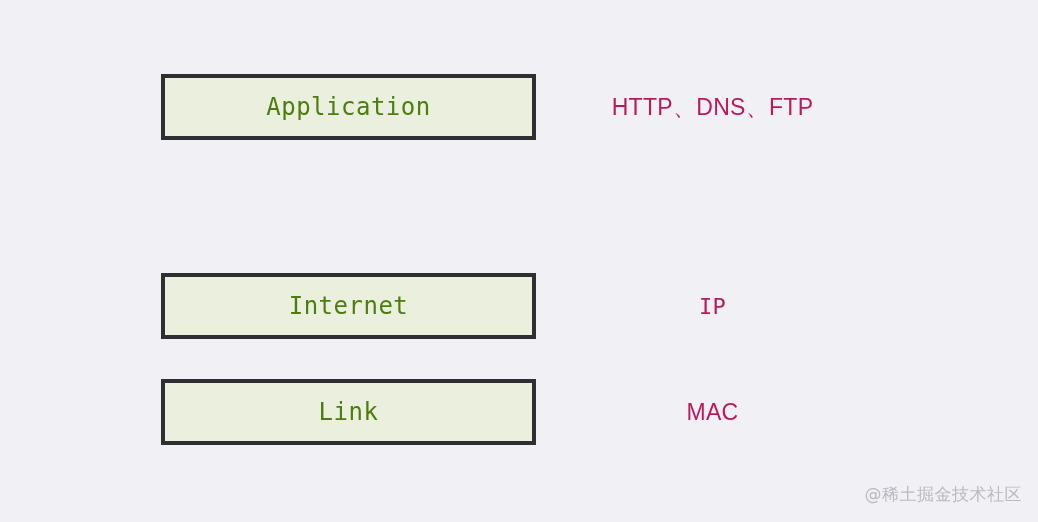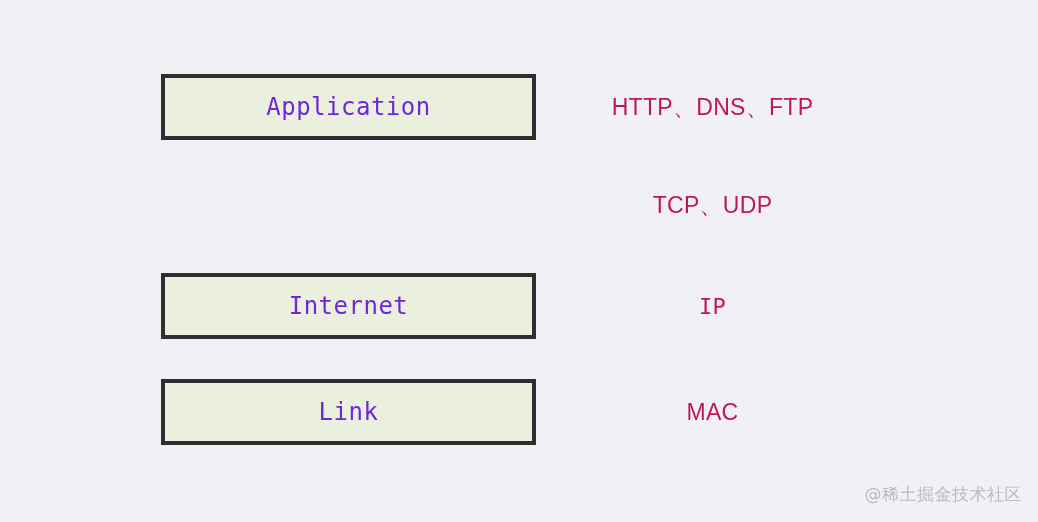--- a/index.html
+++ b/index.html
@@ -47,21 +47,21 @@
     border: 4px solid #2e2e33;
     display: flex;
     align-items: center;
     justify-content: center;
   }
 
   .layer-box-label {
     font-family: "DejaVu Sans Mono", "Liberation Mono", monospace;
     font-size: 24px;
     letter-spacing: 0.5px;
-    color: #6d28d9;
+    color: #4d7c0f;
     line-height: 1;
     white-space: nowrap;
   }
 
   .layer-protocols {
     position: absolute;
     left: 560px;
     width: 305px;
     height: 66px;
     display: flex;
@@ -96,21 +96,20 @@
 <div id="diagram">
 
   <div class="layer-row r0">
     <div class="layer-box">
       <span class="layer-box-label">Application</span>
     </div>
     <div class="layer-protocols">HTTP、DNS、FTP</div>
   </div>
 
   <div class="layer-row r1">
-    <div class="layer-protocols">TCP、UDP</div>
   </div>
 
   <div class="layer-row r2">
     <div class="layer-box">
       <span class="layer-box-label">Internet</span>
     </div>
     <div class="layer-protocols mono">IP</div>
   </div>
 
   <div class="layer-row r3">

